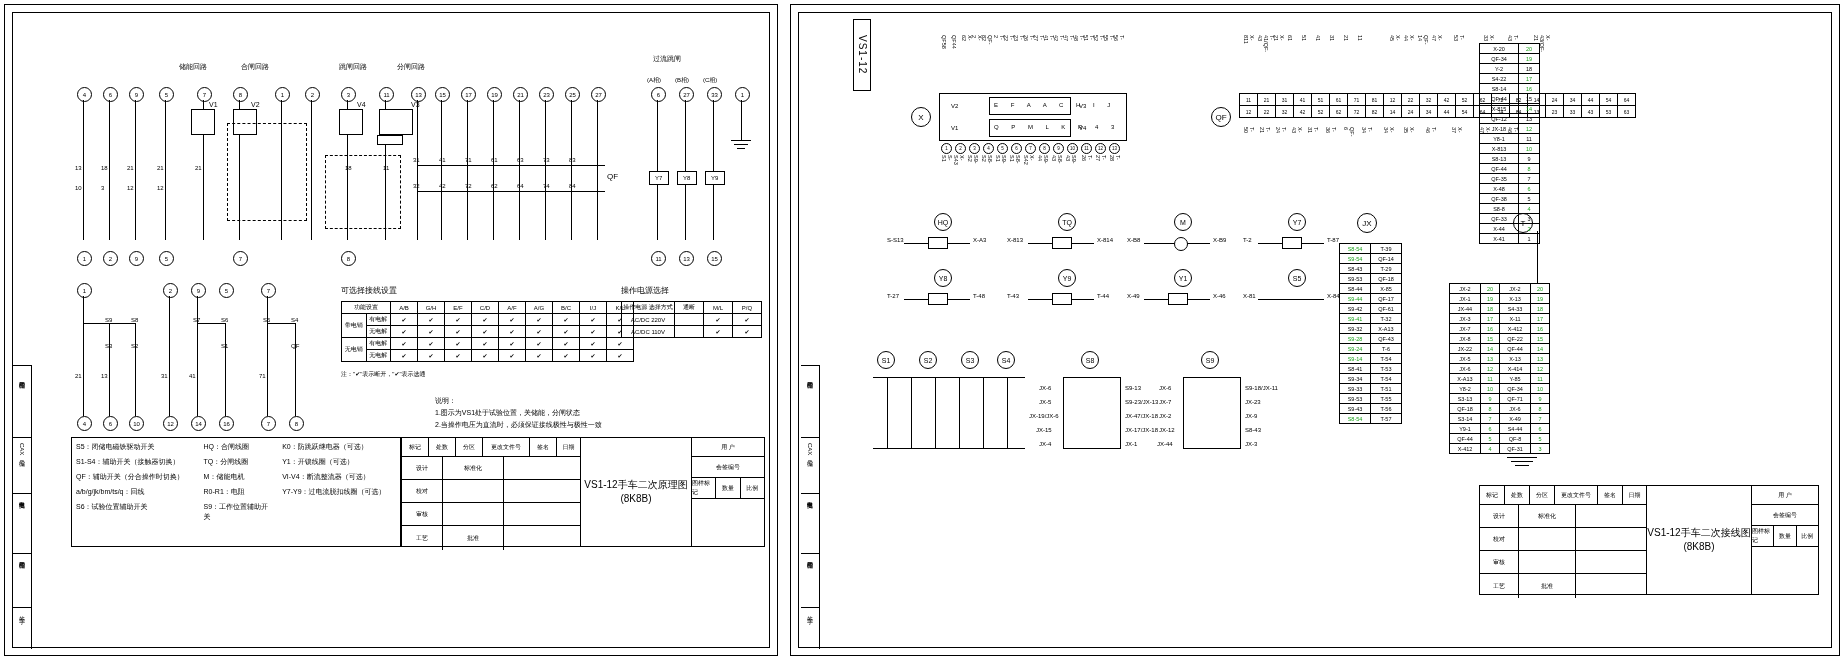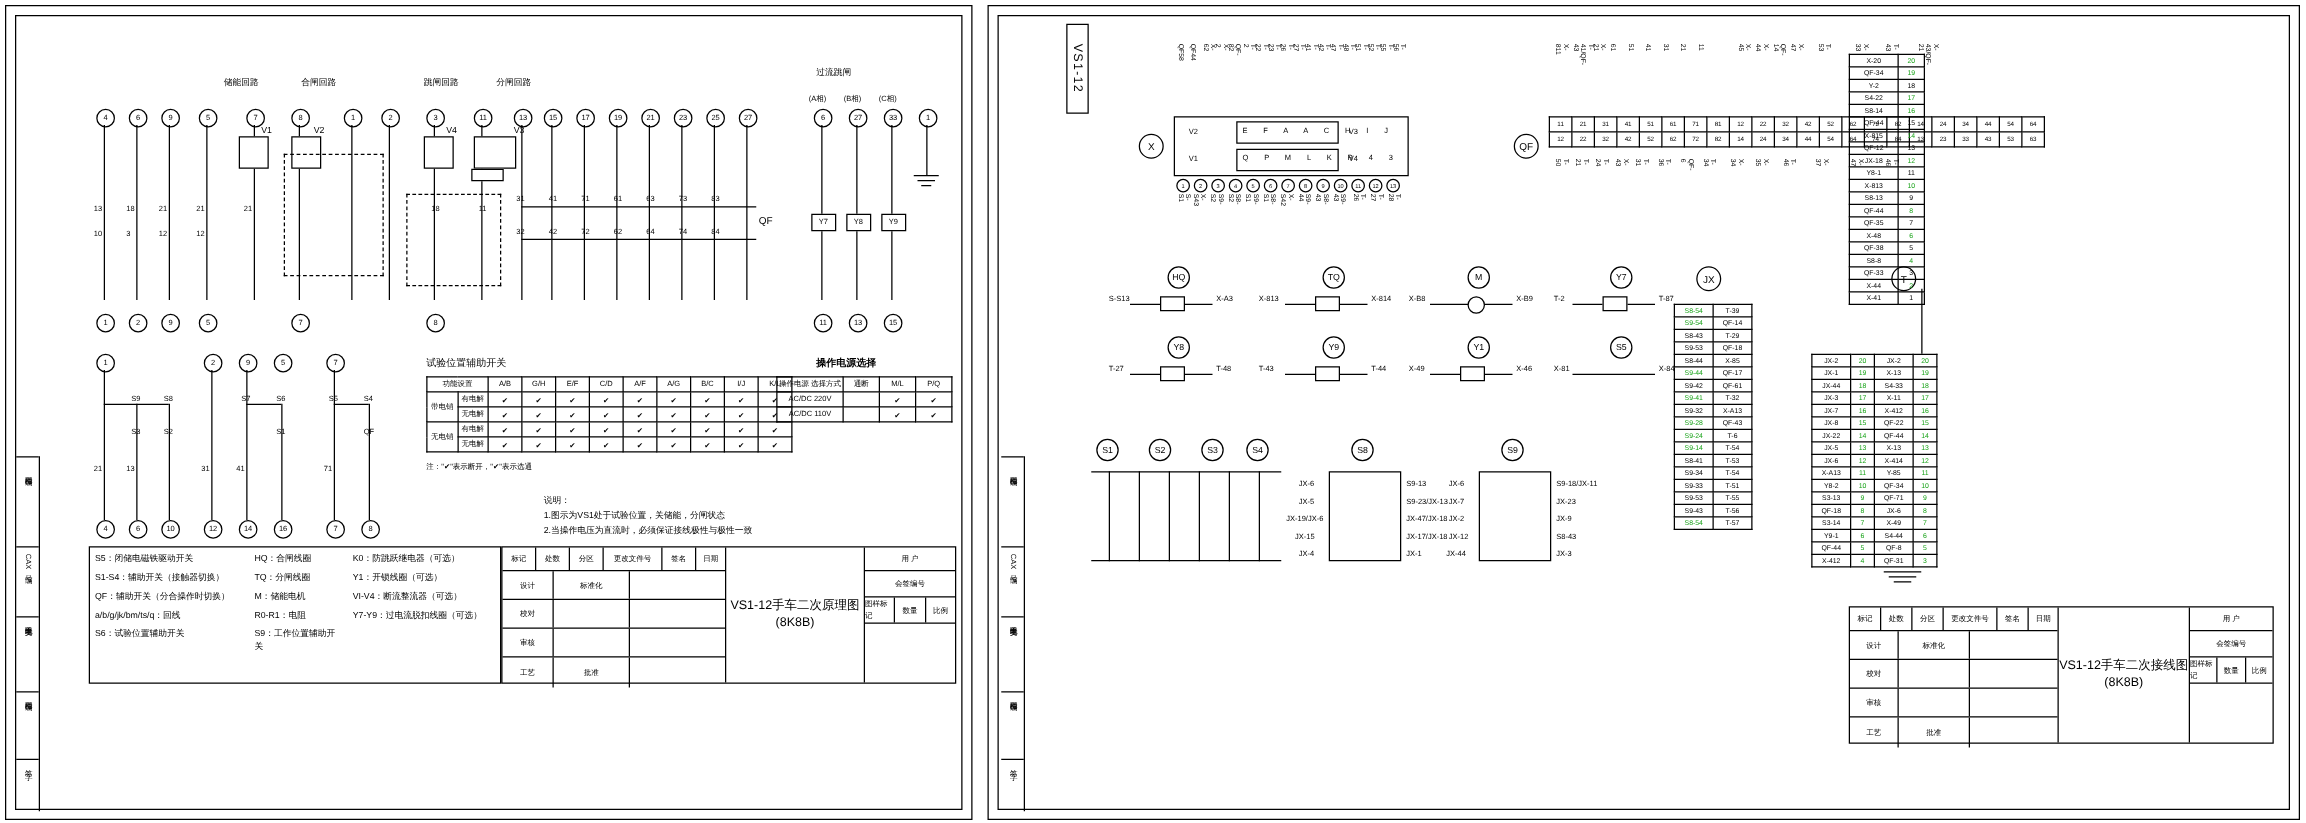--- a/index.html
+++ b/index.html
@@ -215,21 +215,21 @@
 
     <div class="circ" style="left:72px;top:411px;width:13px;height:13px;">4</div>
     <div class="circ" style="left:98px;top:411px;width:13px;height:13px;">6</div>
     <div class="circ" style="left:124px;top:411px;width:13px;height:13px;">10</div>
     <div class="circ" style="left:158px;top:411px;width:13px;height:13px;">12</div>
     <div class="circ" style="left:186px;top:411px;width:13px;height:13px;">14</div>
     <div class="circ" style="left:214px;top:411px;width:13px;height:13px;">16</div>
     <div class="circ" style="left:256px;top:411px;width:13px;height:13px;">7</div>
     <div class="circ" style="left:284px;top:411px;width:13px;height:13px;">8</div>
 
-    <div class="lbl8" style="left:336px;top:282px;">试验位置辅助开关</div>
+    <div class="lbl8" style="left:336px;top:282px;">可选择接线设置</div>
     <div style="position:absolute;left:336px;top:296px;">
       <table class="grid">
         <tbody>
             <tr>
           <td colspan="2" style="width:46px;">功能设置</td>
           <td style="width:24px;">A/B</td>
           <td style="width:24px;">G/H</td>
           <td style="width:24px;">E/F</td>
           <td style="width:24px;">C/D</td>
           <td style="width:24px;">A/F</td>
@@ -286,21 +286,21 @@
           <td>✔</td>
           <td>✔</td>
           <td>✔</td>
           <td>✔</td>
         </tr>
       </tbody>
         </table>
     </div>
     <div class="lbl" style="left:336px;top:366px;">注："✔"表示断开，"✔"表示选通</div>
 
-    <div class="lbl8" style="left:648px;top:282px;font-weight:bold;">操作电源选择</div>
+    <div class="lbl8" style="left:616px;top:282px;">操作电源选择</div>
     <div style="position:absolute;left:616px;top:296px;">
       <table class="grid">
         <tbody>
             <tr>
           <td rowspan="1" style="width:50px;">操作电源
 选择方式</td>
           <td style="width:26px;">通断</td>
           <td style="width:26px;">M/L</td>
           <td style="width:26px;">P/Q</td>
         </tr>

